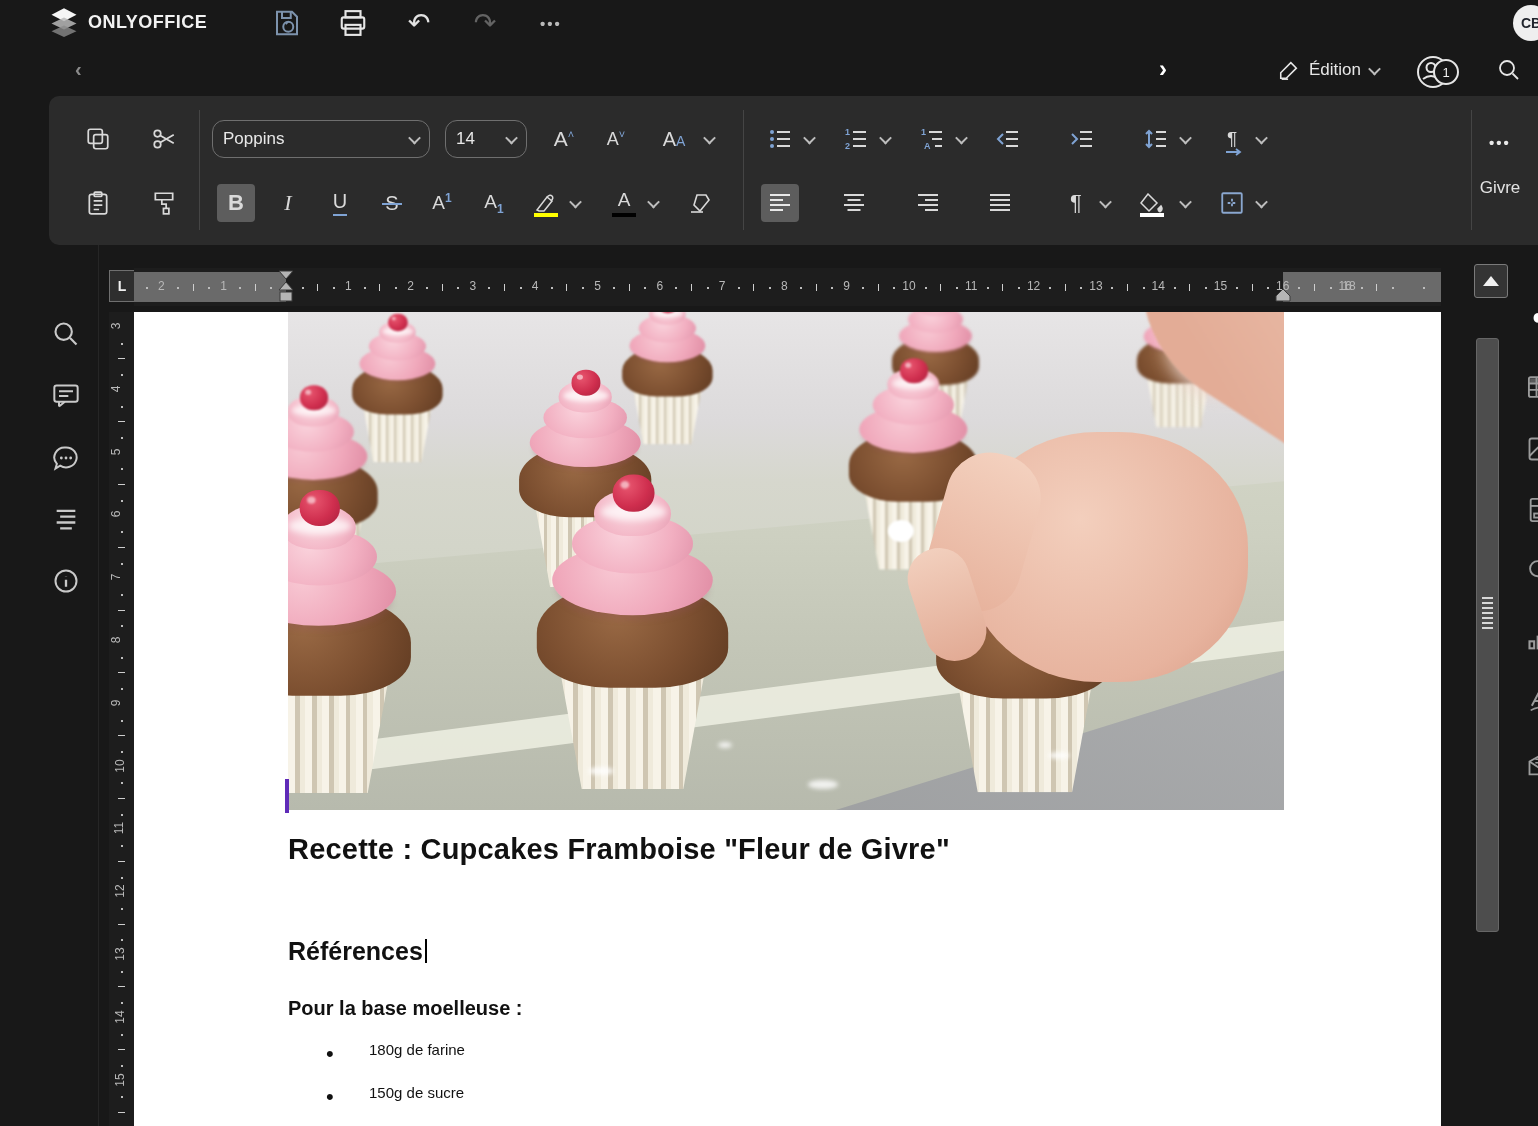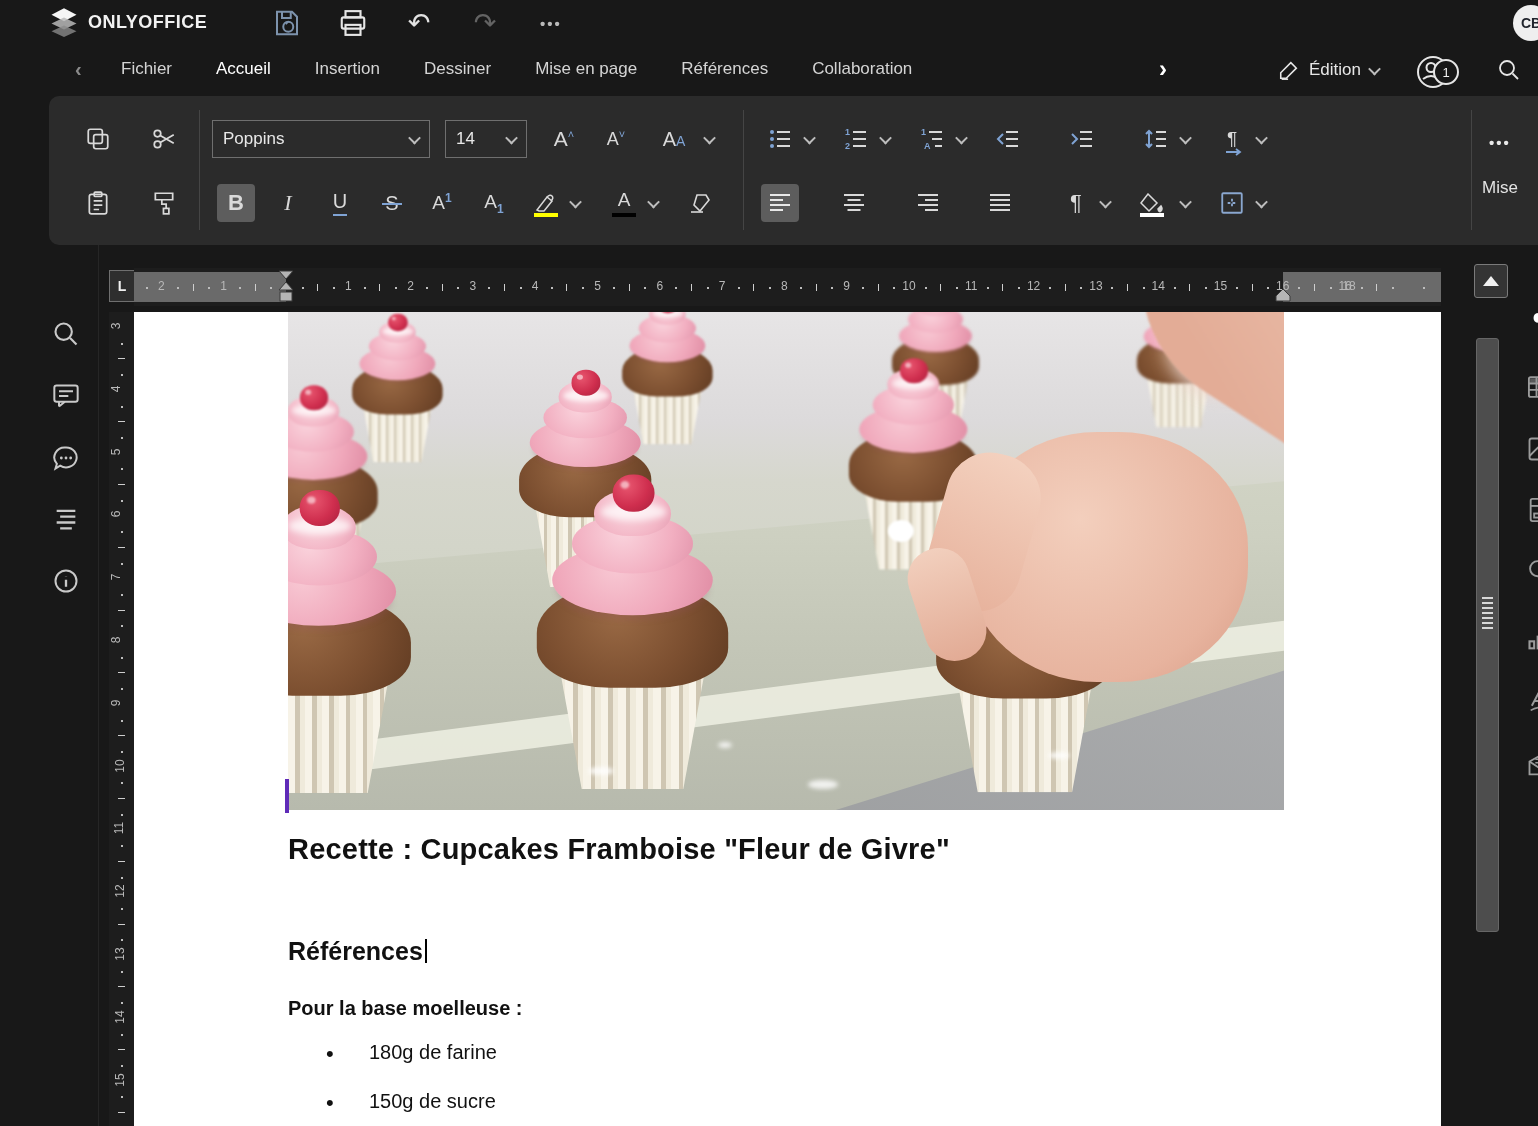--- a/index.html
+++ b/index.html
@@ -31,21 +31,21 @@
   #topbar-search { position:absolute; right:48px; top:12px; }
   .chev { display:inline-block; width:9px; height:9px; }
   .chev::before { content:""; display:block; width:7px; height:7px; border-left:2px solid #bdbdbd; border-bottom:2px solid #bdbdbd; transform:rotate(-45deg) translate(1px,-1px); }
 
   
   #toolbar { position:absolute; left:18px; top:96px; width:1504px; height:149px; background:#2b2b2b; border-radius:10px; }
   .vdiv { position:absolute; top:14px; height:120px; width:1px; background:#454545; }
   .tb-item { position:absolute; width:38px; height:38px; display:flex; align-items:center; justify-content:center; border-radius:4px; color:#d9d9d9; }
   .tb-item.active { background:#5d5d5d; }
   .tb-chev { position:absolute; width:16px; height:38px; display:flex; align-items:center; justify-content:center; }
-  .sel { position:absolute; height:38px; border:1px solid #6f6f6f; border-radius:0; display:flex; align-items:center;
+  .sel { position:absolute; height:38px; border:1px solid #6f6f6f; border-radius:12px; display:flex; align-items:center;
     color:#e8e8e8; font-size:17px; padding:0 10px; justify-content:space-between; background:#2b2b2b; }
   .glyph-b { font-weight:bold; font-size:22px; }
   .glyph-i { font-style:italic; font-size:22px; font-family:"Liberation Serif",serif; }
   .glyph-u { font-size:20px; border-bottom:2px solid #7fa3d4; padding-bottom:1px; }
   .glyph-s { font-size:20px; position:relative; }
   .glyph-s::after { content:""; position:absolute; left:-3px; right:-3px; top:52%; height:2px; background:#7fa3d4; }
   .supsub { font-size:19px; }
   .supsub sup,.supsub sub { color:#7fa3d4; font-size:12px; font-weight:bold; }
   .colorbar { position:absolute; left:7px; bottom:5px; width:24px; height:4px; }
   .case-icon { font-size:20px; }
@@ -74,21 +74,21 @@
   .ind-marker { position:absolute; }
 
   
   #page { position:absolute; left:103px; top:312px; width:1307px; height:814px; background:#ffffff; color:#111; }
   #doc-heading { position:absolute; left:154px; top:521px; font-size:29px; font-weight:bold; letter-spacing:.2px; }
   #doc-meta { position:absolute; left:154px; top:581px; font-size:20px; font-style:italic; color:#1a1a1a; }
   #doc-sec { position:absolute; left:154px; top:625px; font-size:25px; font-weight:bold; }
   #doc-sec::after { content:""; display:inline-block; width:2px; height:24px; background:#000; margin-left:2px; vertical-align:-3px; }
   #doc-sub { position:absolute; left:154px; top:685px; font-size:20px; font-weight:bold; }
   #doc-bullets { position:absolute; left:192px; top:729px; list-style:none; }
-  #doc-bullets li { position:relative; padding-left:43px; font-size:20px; margin-bottom:26px; }
+  #doc-bullets li { position:relative; padding-left:43px; font-size:15px; margin-bottom:26px; }
   #doc-bullets li::before { content:"•"; position:absolute; left:0; top:0px; font-size:22px; }
   #purple-caret { position:absolute; left:151px; top:467px; width:4px; height:34px; background:#5f2bb8; }
 
   
   #photo { position:absolute; left:154px; top:0; width:996px; height:498px; overflow:hidden;
     background:linear-gradient(180deg,#e7e5e6 0%,#dcdadb 22%,#d6d7cd 34%,#d0d3c5 60%,#c3c6b8 85%,#b4b7ab 100%); }
   .tray { position:absolute; inset:0; clip-path:polygon(0 52%, 100% 34%, 100% 100%, 0 100%);
     background:linear-gradient(180deg,#dadcce 0%,#cdd0c1 45%,#c2c5b6 70%,#b7bAad 100%); }
   .tray-rim { position:absolute; inset:0; clip-path:polygon(0 88%, 100% 62%, 100% 68%, 0 94%); background:#eef0e3; opacity:.85; }
   .floor { position:absolute; inset:0; clip-path:polygon(55% 100%, 100% 72%, 100% 100%); background:linear-gradient(200deg,#b9babb,#97999b); }
@@ -159,21 +159,20 @@
         <span class="redo-glyph">↷</span>
       </div>
     <div class="tbtn" style="left:500px;">
         <span class="more-dots">•••</span>
       </div>
     <div id="avatar">CB</div>
   </div>
 
   <div id="tabrow">
     <span class="nav-chev" style="left:44px;">‹</span>
-    <div id="tabs-center"><span class="tab">Fichier</span><span class="tab active">Accueil</span><span class="tab">Insertion</span><span class="tab">Dessiner</span><span class="tab">Mise en page</span><span class="tab">Références</span><span class="tab">Collaboration</span></div>
     <span class="nav-chev" style="left:1128px; color:#ffffff; font-size:24px; top:9px;">›</span>
     <div id="mode-area">
       <svg width="22" height="22" viewBox="0 0 24 24" fill="none" stroke="#e6e6e6" stroke-width="1.7">
         <path d="M14 4 l6 6 L9 21 H3 v-6 z"></path>
           <path d="M4 22 h7"></path>
       </svg>
       <span>Édition</span>
       <span class="chev"></span>
     </div>
     <div id="users-ind">
@@ -412,21 +411,21 @@
           <path d="M12 8 v8 M8 12 h8" stroke-dasharray="2.5 2"></path>
         </svg>
     </div>
     <div class="tb-chev" style="left:1204px; top:88px;">
         <span class="chev"></span>
       </div>
 
     <div class="vdiv" style="left:1422px;"></div>
     <div id="plus-area">
       <div id="more-tb">•••</div>
-      <div id="plus-label">Mise</div>
+      <div id="plus-label">Givre</div>
     </div>
   </div>
 
   <div id="left-sidebar">
     <div class="side-ic" style="top:73px;">
       <svg width="28" height="28" viewBox="0 0 24 24" fill="none" stroke="#c9c9c9" stroke-width="1.8">
           <circle cx="10" cy="10" r="7"></circle>
           <path d="M15.5 15.5 L21 21"></path>
         </svg>
     </div>

